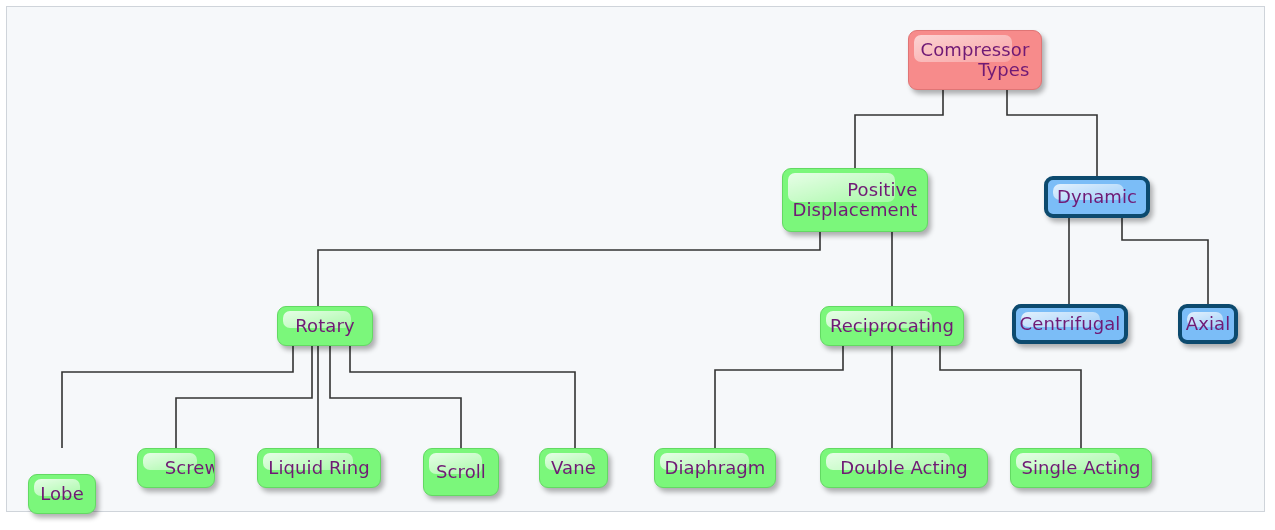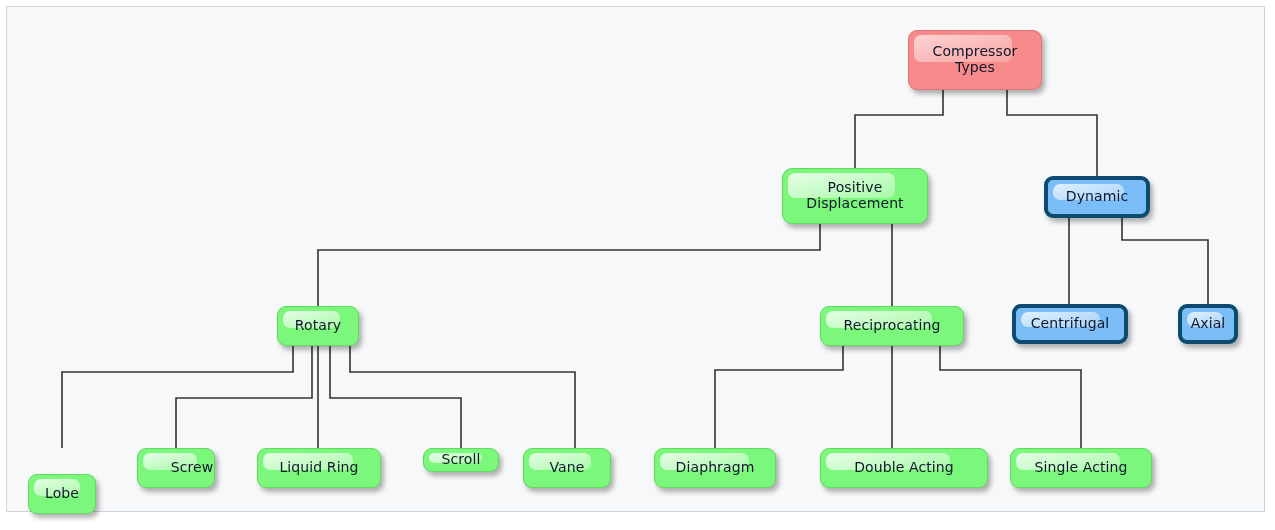--- a/index.html
+++ b/index.html
@@ -33,24 +33,24 @@
     height: 530px;
     pointer-events: none;
   }
   .node {
     position: absolute;
     box-sizing: border-box;
     border-radius: 9px;
     display: flex;
     align-items: center;
     justify-content: center;
-    text-align: center;
+    text-align: right;
     line-height: 1.12;
-    font-size: 14px;
-    color: #0f172a;
+    font-size: 18px;
+    color: #701a75;
     letter-spacing: 0.1px;
     box-shadow: 3px 4px 5px rgba(0,0,0,0.30);
     overflow: hidden;
   }
   .node .gloss {
     position: absolute;
     left: 5px;
     top: 4px;
     right: 22%;
     height: 46%;
@@ -106,30 +106,30 @@
       <path d="M 843 346 L 843 370 L 715 370 L 715 448" fill="none" stroke="#333333" stroke-width="1.6"></path>
       <path d="M 892 346 L 892 448" fill="none" stroke="#333333" stroke-width="1.6"></path>
       <path d="M 940 346 L 940 370 L 1081 370 L 1081 448" fill="none" stroke="#333333" stroke-width="1.6"></path>
     </svg>
   <div id="nodes-layer">
       <div class="node red" style="left: 908px; top: 30px; width: 134px; height: 60px;">
         <div class="gloss"></div>
         <span class="label">Compressor
 Types</span>
       </div>
-      <div class="node green" style="left: 782px; top: 168px; width: 146px; height: 56px; border-radius: 10px;">
+      <div class="node green" style="left: 782px; top: 168px; width: 146px; height: 64px;">
         <div class="gloss"></div>
         <span class="label">Positive
 Displacement</span>
       </div>
       <div class="node blue" style="left: 1044px; top: 176px; width: 106px; height: 42px;">
         <div class="gloss"></div>
         <span class="label">Dynamic</span>
       </div>
-      <div class="node green" style="left: 277px; top: 306px; width: 82px; height: 40px;">
+      <div class="node green" style="left: 277px; top: 306px; width: 96px; height: 40px;">
         <div class="gloss"></div>
         <span class="label">Rotary</span>
       </div>
       <div class="node green" style="left: 820px; top: 306px; width: 144px; height: 40px;">
         <div class="gloss"></div>
         <span class="label">Reciprocating</span>
       </div>
       <div class="node blue" style="left: 1012px; top: 304px; width: 116px; height: 40px;">
         <div class="gloss"></div>
         <span class="label">Centrifugal</span>
@@ -143,25 +143,25 @@
         <span class="label">Lobe</span>
       </div>
       <div class="node green" style="left: 137px; top: 448px; width: 78px; height: 40px; padding-left: 32px;">
         <div class="gloss"></div>
         <span class="label">Screw</span>
       </div>
       <div class="node green" style="left: 257px; top: 448px; width: 124px; height: 40px;">
         <div class="gloss"></div>
         <span class="label">Liquid Ring</span>
       </div>
-      <div class="node green" style="left: 423px; top: 448px; width: 76px; height: 24px;">
+      <div class="node green" style="left: 423px; top: 448px; width: 76px; height: 48px;">
         <div class="gloss"></div>
         <span class="label">Scroll</span>
       </div>
-      <div class="node green" style="left: 523px; top: 448px; width: 88px; height: 40px;">
+      <div class="node green" style="left: 539px; top: 448px; width: 69px; height: 40px;">
         <div class="gloss"></div>
         <span class="label">Vane</span>
       </div>
       <div class="node green" style="left: 654px; top: 448px; width: 122px; height: 40px;">
         <div class="gloss"></div>
         <span class="label">Diaphragm</span>
       </div>
       <div class="node green" style="left: 820px; top: 448px; width: 168px; height: 40px;">
         <div class="gloss"></div>
         <span class="label">Double Acting</span>

